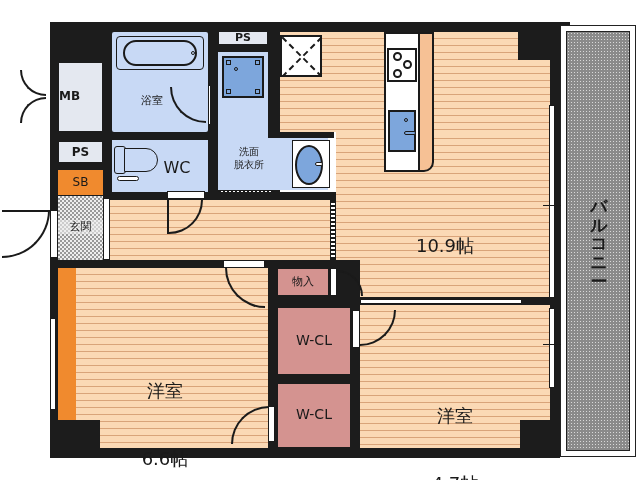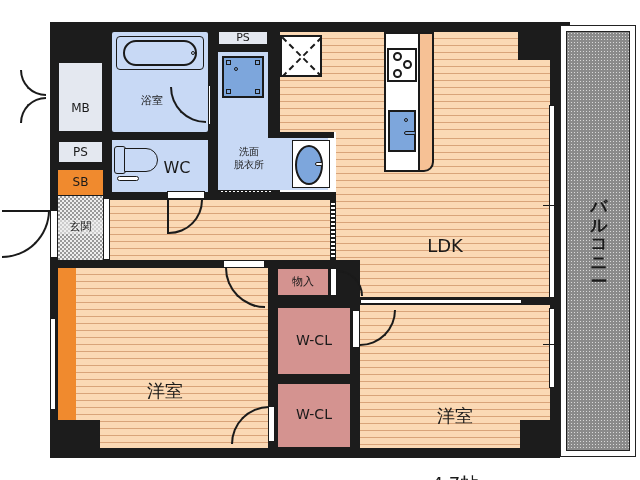--- a/index.html
+++ b/index.html
@@ -2,21 +2,21 @@
 <html><head>
 <meta charset="utf-8">
 <style>
   html,body{margin:0;padding:0;background:#fff;}
   body{width:640px;height:480px;position:relative;overflow:hidden;font-family:"DejaVu Sans","Liberation Sans",sans-serif;}
   .abs{position:absolute;box-sizing:border-box;}
   .wall{background:#1c1c1c;}
   .floor{background-color:#fbd9b5;background-image:repeating-linear-gradient(to bottom,#fbd9b5 0px,#fbd9b5 6px,#d9a47a 6px,#d9a47a 7px);}
   .wet{background:#c8d9f5;}
   .closet{background:#d49390;border:1px solid #1c1c1c;}
-  .store{background:#e4e8f0;border:1px solid #1c1c1c;}
+  .store{background:#e4e8f0;border:1px solid #1c1c1c;font-weight:bold;}
   .orange{background:#f08a2e;}
   .entry{background-color:#eee;background-image:linear-gradient(45deg,#999 25%,transparent 25%,transparent 75%,#999 75%),linear-gradient(45deg,#999 25%,transparent 25%,transparent 75%,#999 75%);background-size:4px 4px;background-position:0 0,2px 2px;padding-left:8px;}
   .balcony{background-color:#8a8a8a;background-image:radial-gradient(#d8d8d8 0.7px,transparent 0.8px);background-size:3px 3px;border:1px solid #222;font-weight:bold;}
   .lbl{color:#1a1a1a;text-align:center;line-height:1.25;white-space:pre;}
   .door-arc{border:2px solid #1a1a1a;background:transparent;}
   .white{background:#fff;border:1px solid #1a1a1a;}
 </style>
 </head>
 <body>
 
@@ -26,21 +26,21 @@
 <div class="abs wall" style="left:50px;top:448px;width:510px;height:10px;"></div>
 <div class="abs wall" style="left:550px;top:22px;width:10px;height:436px;"></div>
 
 <div class="abs" style="left:560px;top:25px;width:76px;height:432px;border:1px solid #222;background:#fff;"></div>
 <div class="abs balcony" style="left:566px;top:31px;width:64px;height:420px;">
   <div class="abs lbl" style="left:22px;top:165px;width:20px;font-size:17px;white-space:normal;word-break:break-all;line-height:1.1;">バルコニー</div>
 </div>
 
 <div class="abs wall" style="left:50px;top:22px;width:60px;height:250px;"></div>
 <div class="abs store" style="left:58px;top:62px;width:45px;height:70px;">
-  <div class="abs lbl" style="left:0;top:26px;width:43px;font-size:12px;margin-top:12px;">MB</div>
+  <div class="abs lbl" style="left:0;top:26px;width:19px;font-size:12px;">MB</div>
 </div>
 <div class="abs" style="left:20px;top:70px;width:32px;height:55px;">
   <div class="abs door-arc" style="left:0;top:0;width:26px;height:26px;border-radius:0 0 0 26px;border-top:none;border-right:none;"></div>
   <div class="abs door-arc" style="left:0;top:27px;width:26px;height:26px;border-radius:26px 0 0 0;border-bottom:none;border-right:none;"></div>
 </div>
 <div class="abs store" style="left:58px;top:141px;width:45px;height:22px;">
   <div class="abs lbl" style="left:0;top:3px;width:43px;font-size:12px;">PS</div>
 </div>
 <div class="abs orange" style="left:58px;top:170px;width:45px;height:25px;">
   <div class="abs lbl" style="left:0;top:5px;width:45px;font-size:12px;">SB</div>
@@ -114,21 +114,20 @@
 <div class="abs" style="left:387px;top:48px;width:30px;height:34px;border:2px solid #1a1a1a;background:#fff;">
   <div class="abs" style="left:4px;top:2px;width:9px;height:9px;border:2px solid #1a1a1a;border-radius:50%;"></div>
   <div class="abs" style="left:14px;top:10px;width:9px;height:9px;border:2px solid #1a1a1a;border-radius:50%;"></div>
   <div class="abs" style="left:4px;top:19px;width:9px;height:9px;border:2px solid #1a1a1a;border-radius:50%;"></div>
 </div>
 <div class="abs" style="left:388px;top:110px;width:28px;height:42px;border:2px solid #1a1a1a;background:#7da6dc;">
   <div class="abs" style="left:14px;top:6px;width:4px;height:4px;border:1px solid #1a1a1a;border-radius:50%;"></div>
   <div class="abs" style="left:14px;top:19px;width:12px;height:4px;border:1px solid #1a1a1a;background:#7da6dc;border-radius:2px;"></div>
 </div>
 <div class="abs lbl" style="left:400px;top:190px;width:90px;font-size:18px;">
-  <div>LDK</div>
   <div>10.9帖</div>
 </div>
 <div class="abs white" style="left:549px;top:105px;width:6px;height:193px;"></div>
 <div class="abs" style="left:543px;top:205px;width:18px;height:1px;background:#1a1a1a;"></div>
 
 <div class="abs wall" style="left:268px;top:260px;width:92px;height:190px;"></div>
 <div class="abs closet" style="left:277px;top:268px;width:52px;height:28px;">
   <div class="abs lbl" style="left:0;top:6px;width:50px;font-size:11px;">物入</div>
 </div>
 <div class="abs white" style="left:330px;top:268px;width:7px;height:28px;"></div>
@@ -146,20 +145,21 @@
 
 <div class="abs wall" style="left:50px;top:260px;width:225px;height:10px;"></div>
 <div class="abs floor" style="left:58px;top:268px;width:210px;height:180px;"></div>
 <div class="abs orange" style="left:58px;top:268px;width:18px;height:152px;"></div>
 <div class="abs wall" style="left:50px;top:420px;width:50px;height:38px;"></div>
 <div class="abs white" style="left:50px;top:318px;width:6px;height:92px;"></div>
 <div class="abs white" style="left:223px;top:260px;width:42px;height:8px;"></div>
 <div class="abs door-arc" style="left:225px;top:268px;width:40px;height:40px;border-radius:0 0 0 40px;border-top:none;border-right:none;"></div>
 <div class="abs lbl" style="left:120px;top:335px;width:90px;font-size:18px;">
   <div>洋室</div>
+  <div>6.6帖</div>
 </div>
 <div class="abs white" style="left:268px;top:406px;width:7px;height:36px;"></div>
 <div class="abs door-arc" style="left:231px;top:406px;width:38px;height:38px;border-radius:38px 0 0 0;border-bottom:none;border-right:none;"></div>
 
 <div class="abs floor" style="left:360px;top:305px;width:190px;height:143px;"></div>
 <div class="abs wall" style="left:520px;top:420px;width:40px;height:38px;"></div>
 <div class="abs white" style="left:352px;top:310px;width:8px;height:38px;"></div>
 <div class="abs door-arc" style="left:360px;top:310px;width:36px;height:36px;border-radius:0 0 36px 0;border-top:none;border-left:none;"></div>
 <div class="abs lbl" style="left:410px;top:360px;width:90px;font-size:18px;">
   <div>洋室</div>

